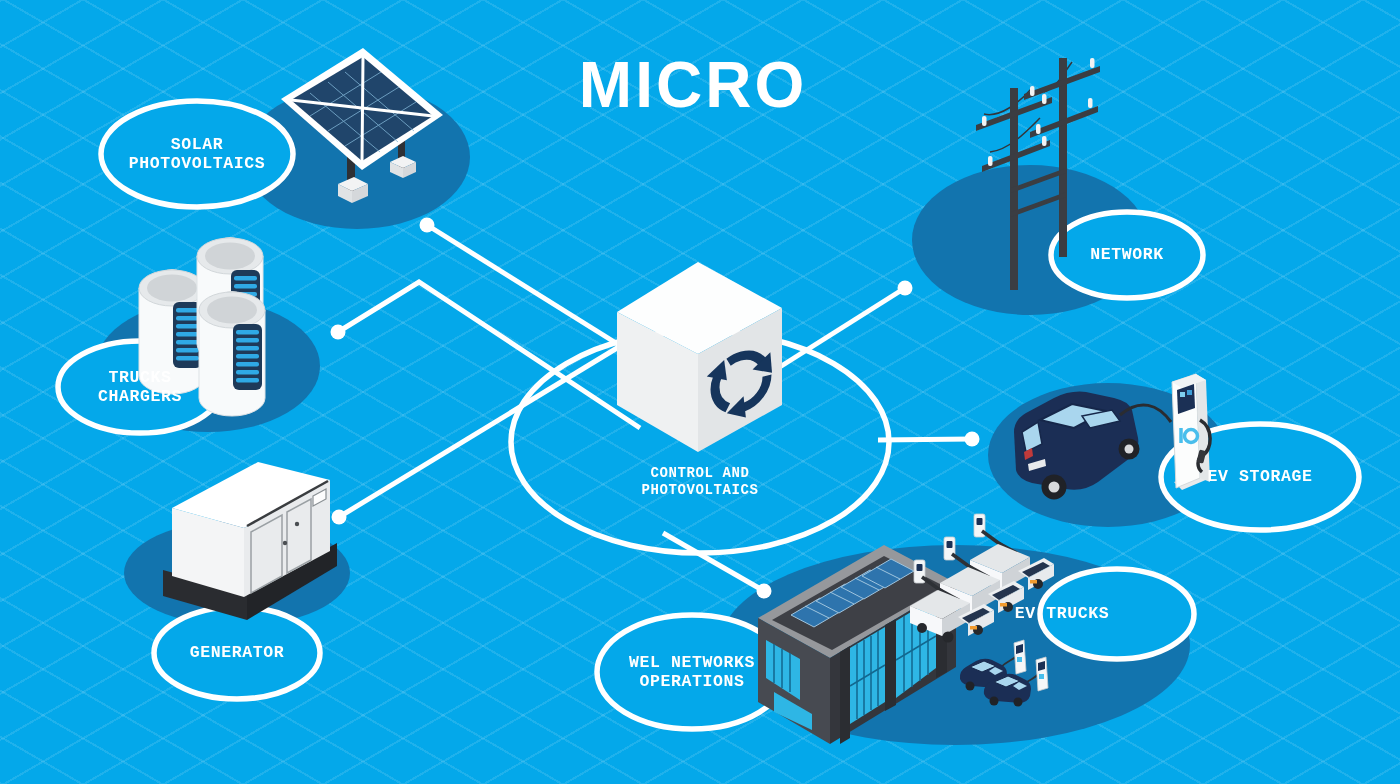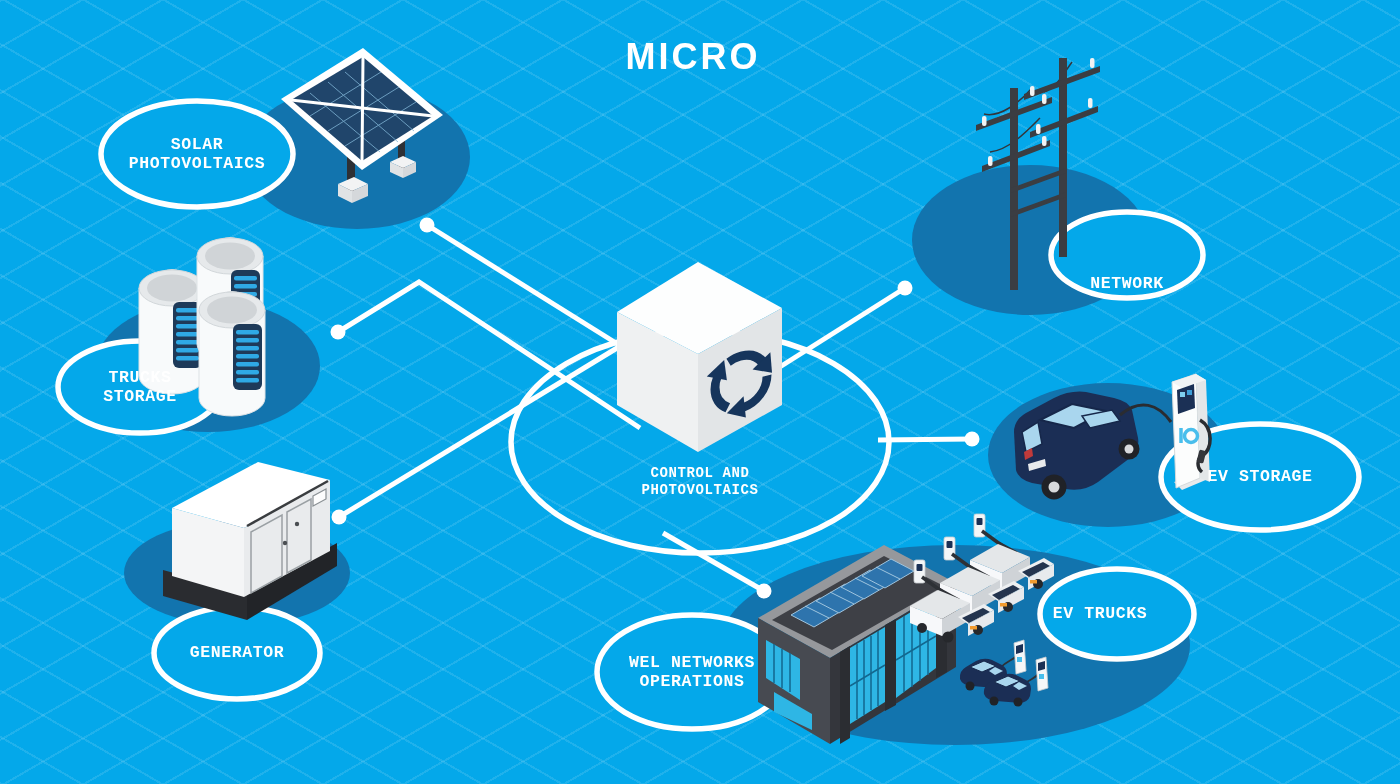--- a/index.html
+++ b/index.html
@@ -12,21 +12,21 @@
     font-family:"Liberation Sans", sans-serif;
   }
   #scene{position:absolute;left:0;top:0;}
   .label{
     position:absolute;transform:translate(-50%,-50%);
     color:#ffffff;font-weight:700;font-size:16.5px;line-height:1.18;
     letter-spacing:0.6px;text-align:center;white-space:nowrap;font-family:Liberation Mono, monospace;
   }
   .label span{display:block;}
   .title{position:absolute;text-align:center;font-weight:700;white-space:nowrap;transform:translateX(-50%);}
-  #title-micro{left:693px;top:36px;font-size:36px;color:#ffffff;letter-spacing:3px;}
+  #title-micro{left:693px;top:48px;font-size:64px;color:#ffffff;letter-spacing:3px;}
   #title-grid{left:700px;top:88px;font-size:104px;color:#112E50;letter-spacing:1px;line-height:1.05;}
 </style>
 </head>
 <body>
 
 <div id="stage">
 
   <svg id="scene" width="1400" height="784" viewBox="0 0 1400 784">
 
     <g fill="#1274AE">
@@ -280,32 +280,32 @@
   </svg>
 
   <div class="title" id="title-micro">MICRO</div>
 
   <div class="label" style="left:197px;top:154px;">
     <span>SOLAR</span>
     <span>PHOTOVOLTAICS</span>
   </div>
   <div class="label" style="left:140px;top:387px;">
     <span>TRUCKS</span>
-    <span>STORAGE</span>
+    <span>CHARGERS</span>
   </div>
   <div class="label" style="left:237px;top:653px;">
     <span>GENERATOR</span>
   </div>
-  <div class="label" style="left:1127px;top:255px;margin-top:29px;">
+  <div class="label" style="left:1127px;top:255px;">
     <span>NETWORK</span>
   </div>
   <div class="label" style="left:1260px;top:477px;">
     <span>EV STORAGE</span>
   </div>
-  <div class="label" style="left:1100px;top:614px;">
+  <div class="label" style="left:1062px;top:614px;">
     <span>EV TRUCKS</span>
   </div>
   <div class="label" style="left:692px;top:672px;">
     <span>WEL NETWORKS</span>
     <span>OPERATIONS</span>
   </div>
   <div class="label" style="left:700px;top:482px;font-size:14px;">
     <span>CONTROL AND</span>
     <span>PHOTOVOLTAICS</span>
   </div>

